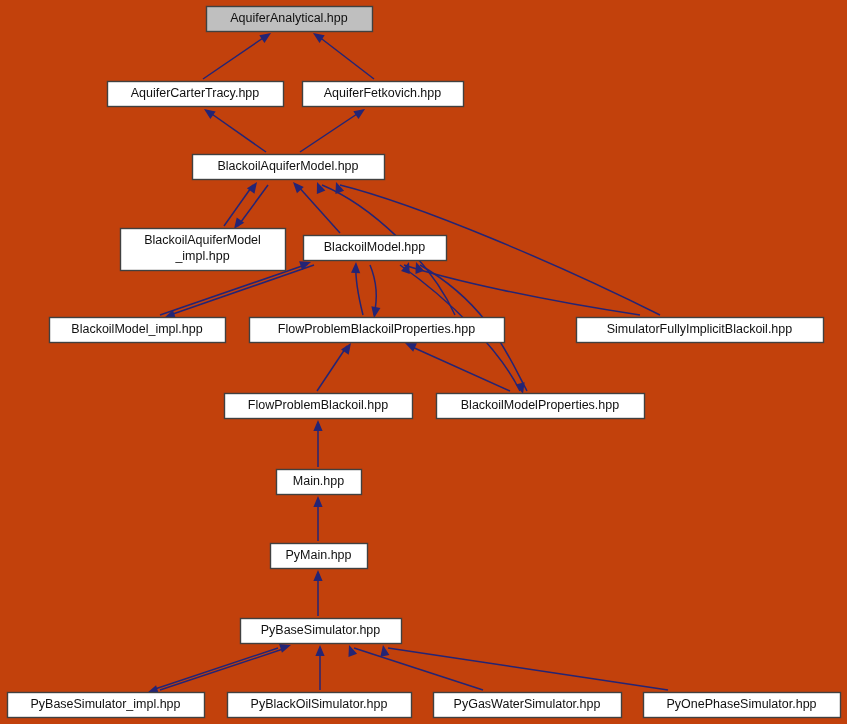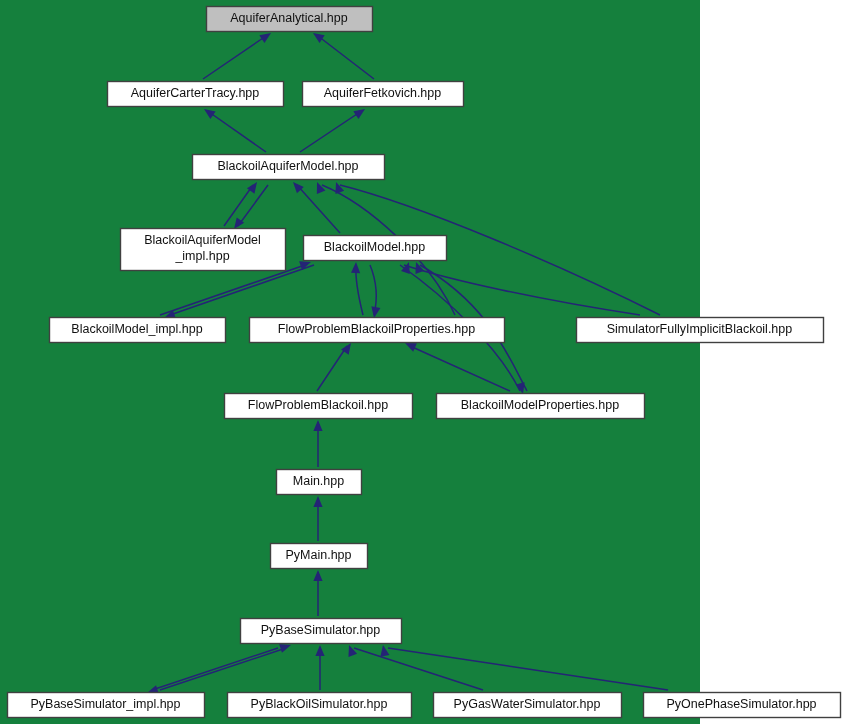--- a/index.html
+++ b/index.html
@@ -9,23 +9,23 @@
     background: #ffffff;
   }
   body {
     width: 847px;
     height: 724px;
     overflow: hidden;
     font-family: "Liberation Sans", "DejaVu Sans", sans-serif;
   }
   #graph-root {
     position: relative;
-    width: 700px;
+    width: 847px;
     height: 724px;
-    background: #15803d;
+    background: #c2410c;
   }
   svg.graph-canvas {
     display: block;
     width: 847px;
     height: 724px;
   }
   .node-box {
     fill: #ffffff;
     stroke: #404040;
     stroke-width: 1.4;

